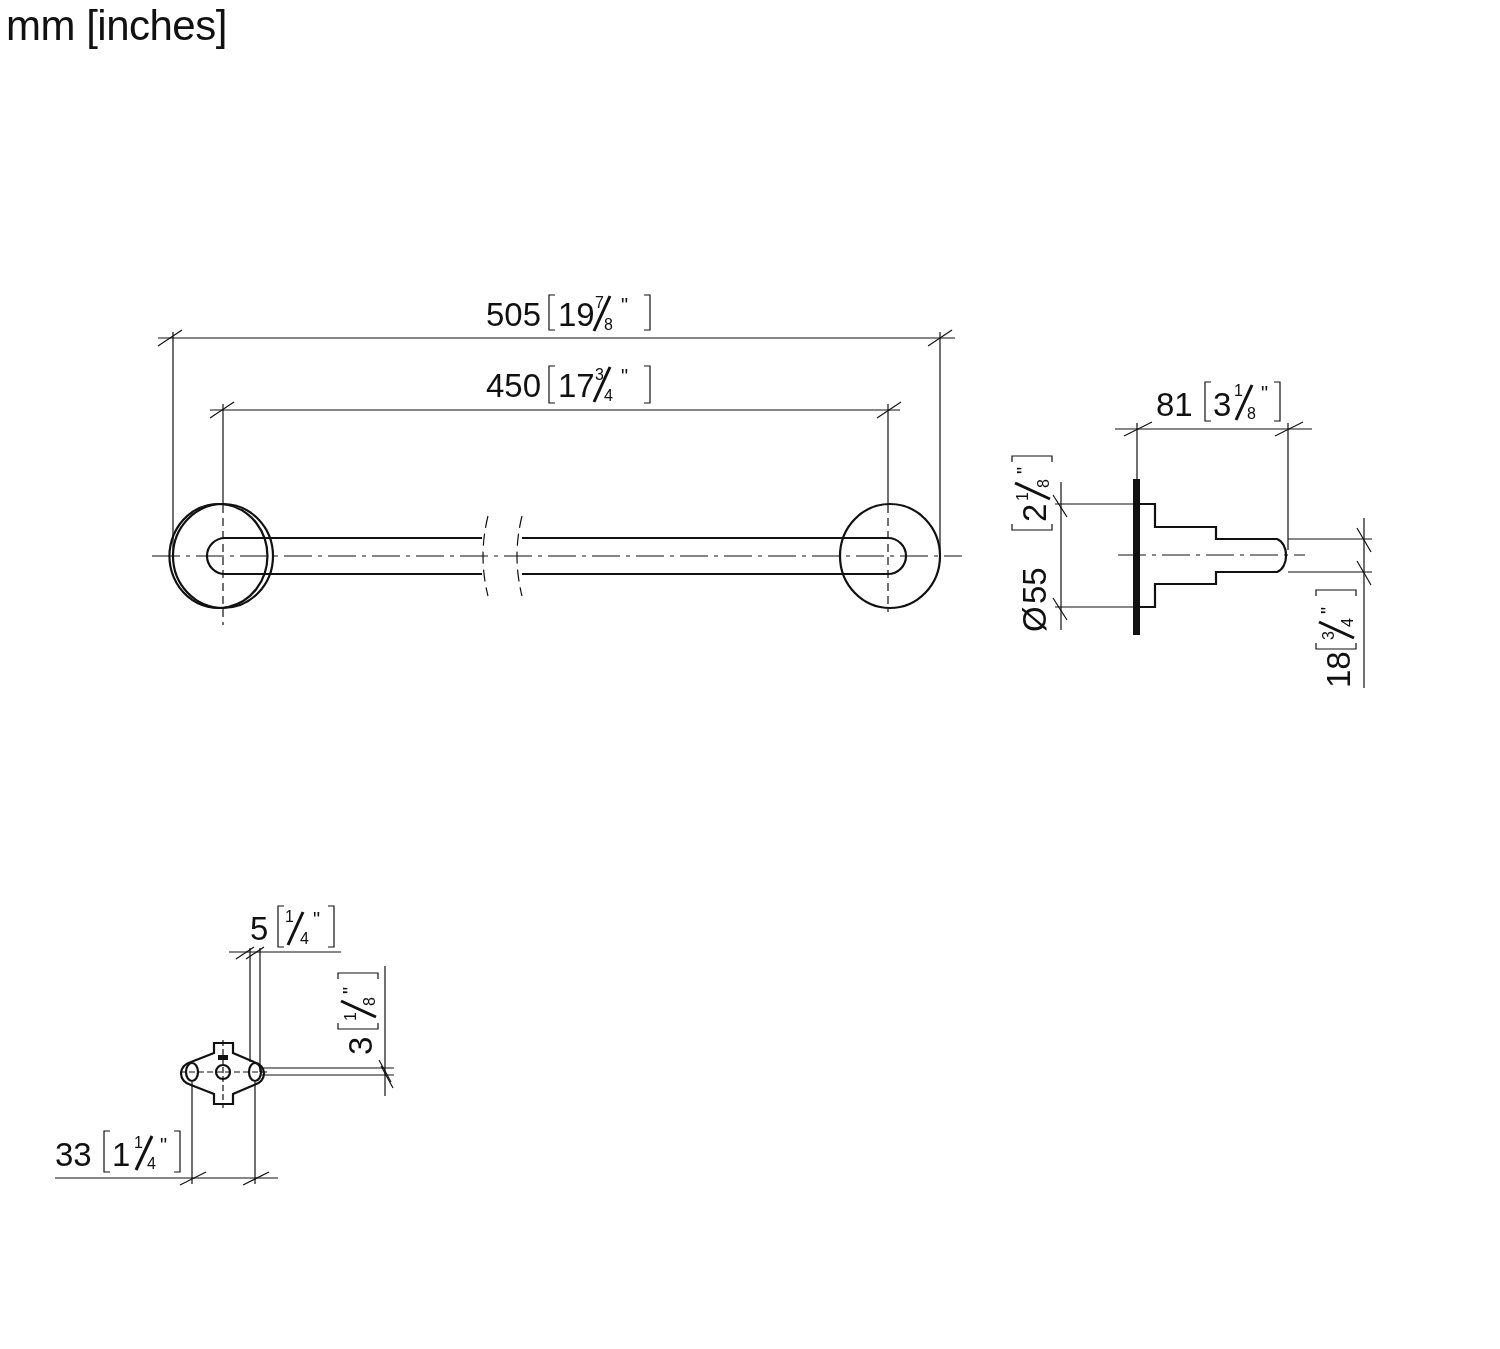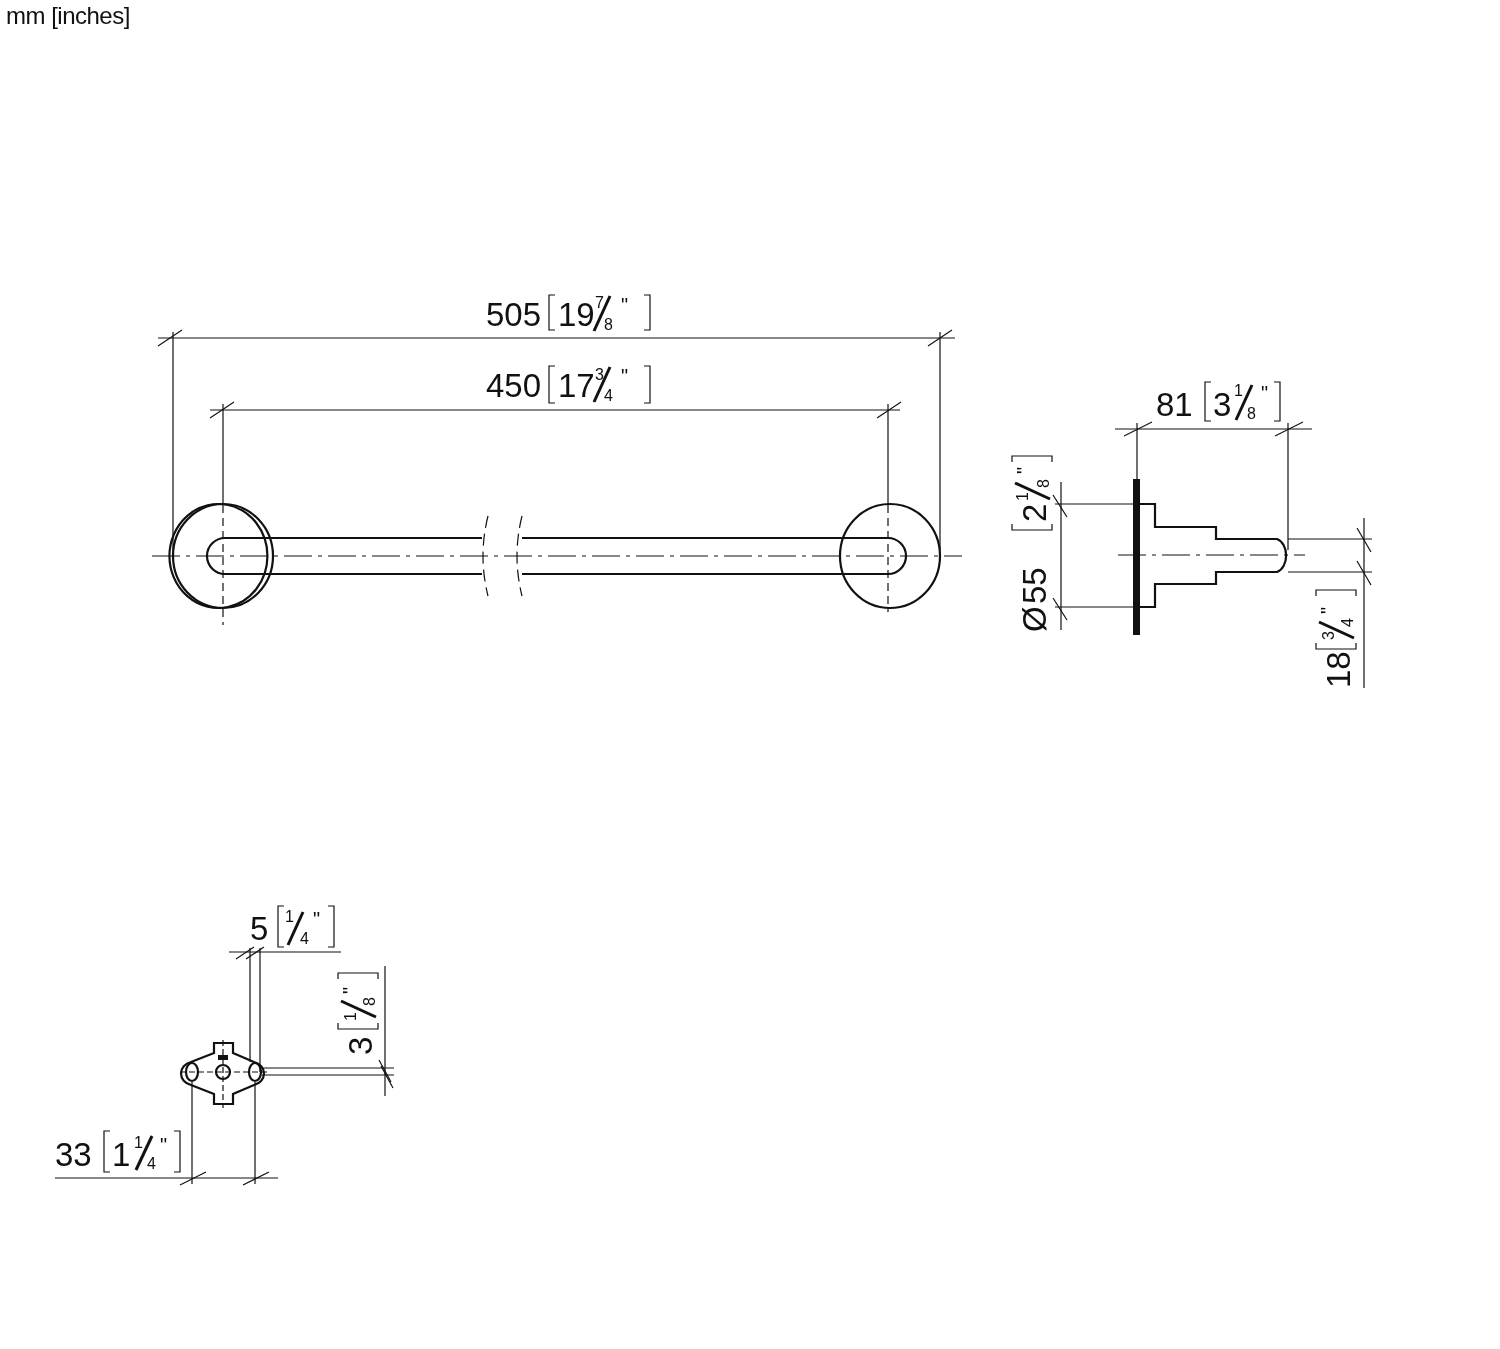--- a/index.html
+++ b/index.html
@@ -1,17 +1,17 @@
 <!DOCTYPE html>
 <html><head>
 <meta charset="utf-8">
 <style>
   html, body { margin:0; padding:0; background:#fff; }
   body { width:1500px; height:1349px; position:relative; overflow:hidden; font-family:"Liberation Sans", sans-serif; }
-  #units { position:absolute; left:6px; top:2px; font-size:24px; color:#111; letter-spacing:-0.5px; }
+  #units { position:absolute; left:6px; top:2px; font-size:42px; color:#111; letter-spacing:-0.5px; }
   svg { position:absolute; left:0; top:0; }
   .dim { font-family:"Liberation Sans", sans-serif; fill:#111; }
 </style>
 </head>
 <body>
 
 <div id="units">mm [inches]</div>
 
 <svg width="1500" height="1349" viewBox="0 0 1500 1349">
   <defs>

